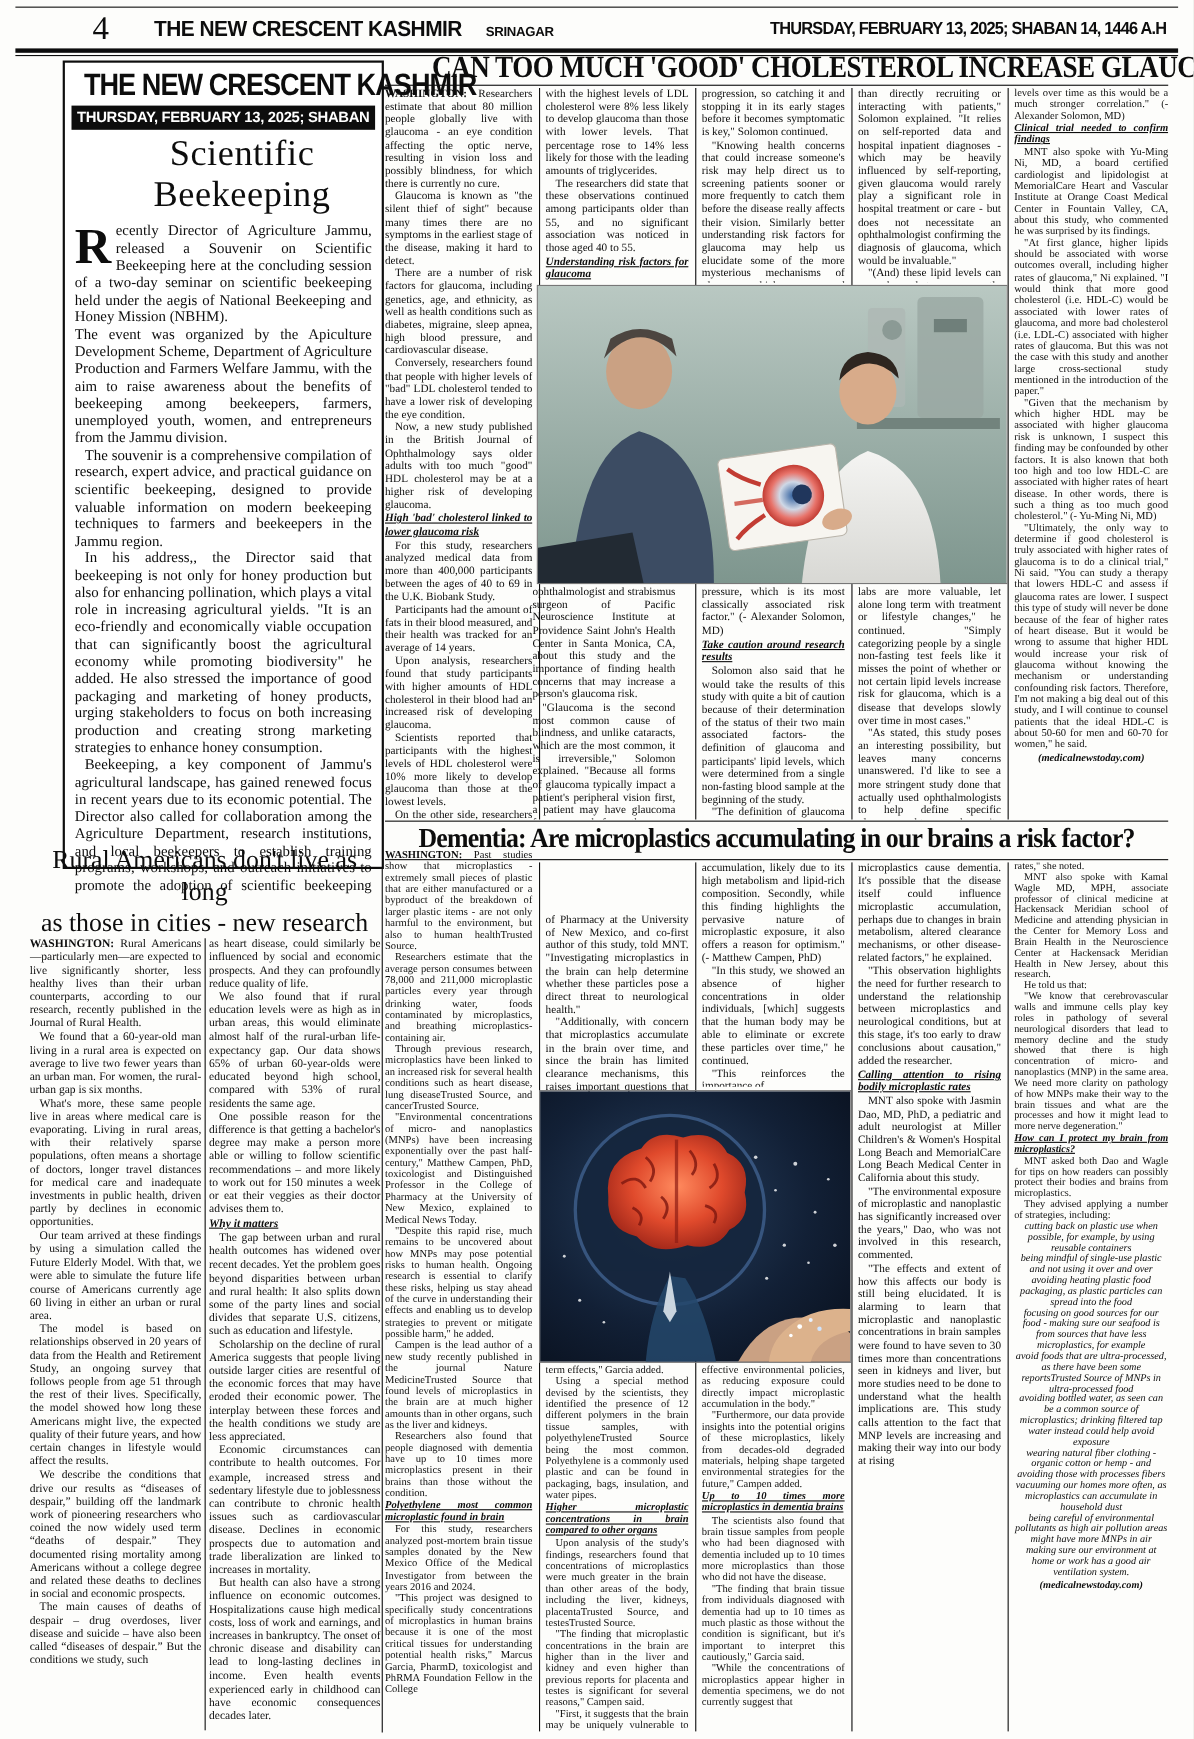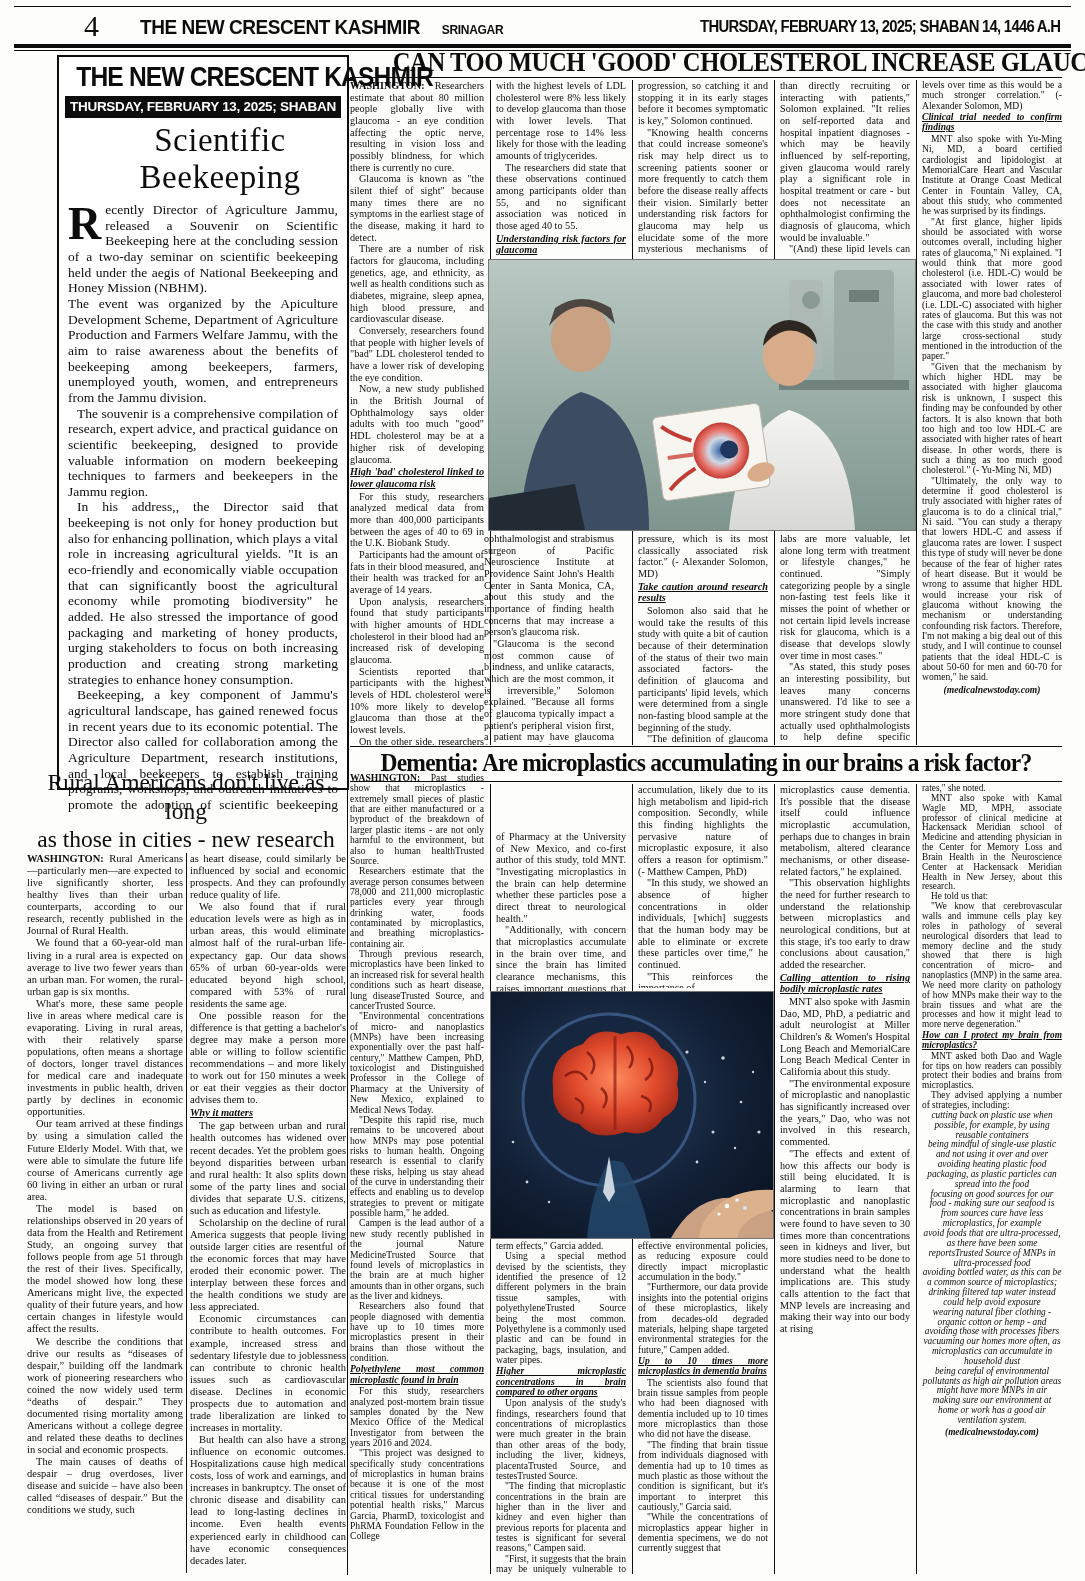--- a/index.html
+++ b/index.html
@@ -263,23 +263,23 @@
         <div class="para">rates," she noted.</div>
         <div class="para">MNT also spoke with Kamal Wagle MD, MPH, associate professor of clinical medicine at Hackensack Meridian school of Medicine and attending physician in the Center for Memory Loss and Brain Health in the Neuroscience Center at Hackensack Meridian Health in New Jersey, about this research.</div>
         <div class="para">He told us that:</div>
         <div class="para">"We know that cerebrovascular walls and immune cells play key roles in pathology of several neurological disorders that lead to memory decline and the study showed that there is high concentration of micro- and nanoplastics (MNP) in the same area. We need more clarity on pathology of how MNPs make their way to the brain tissues and what are the processes and how it might lead to more nerve degeneration."</div>
         <div class="sub">How can I protect my brain from microplastics?</div>
         <div class="para">MNT asked both Dao and Wagle for tips on how readers can possibly protect their bodies and brains from microplastics.</div>
         <div class="para">They advised applying a number of strategies, including:</div>
         <div class="cli">cutting back on plastic use when possible, for example, by using reusable containers</div>
         <div class="cli">being mindful of single-use plastic and not using it over and over</div>
         <div class="cli">avoiding heating plastic food packaging, as plastic particles can spread into the food</div>
-        <div class="cli">focusing on good sources for our food - making sure our seafood is from sources cure have less microplastics, for example</div>
+        <div class="cli">focusing on good sources for our food - making sure our seafood is from sources that have less microplastics, for example</div>
         <div class="cli">avoid foods that are ultra-processed, as there have been some reportsTrusted Source of MNPs in ultra-processed food</div>
-        <div class="cli">avoiding bottled water, as this can be a common source of microplastics; drinking filtered tap water instead could help avoid exposure</div>
+        <div class="cli">avoiding bottled water, as seen can be a common source of microplastics; drinking filtered tap water instead could help avoid exposure</div>
         <div class="cli">wearing natural fiber clothing - organic cotton or hemp - and avoiding those with processes fibers</div>
         <div class="cli">vacuuming our homes more often, as microplastics can accumulate in household dust</div>
         <div class="cli">being careful of environmental pollutants as high air pollution areas might have more MNPs in air</div>
         <div class="cli">making sure our environment at home or work has a good air ventilation system.</div>
         <div class="credit">(medicalnewstoday.com)</div>
       </div>
 
     <div class="abs photo" style="left:140px;top:242px;width:282px;height:246px;">
       <svg width="282" height="246" viewBox="0 0 282 246" xmlns="http://www.w3.org/2000/svg">
         <defs>

